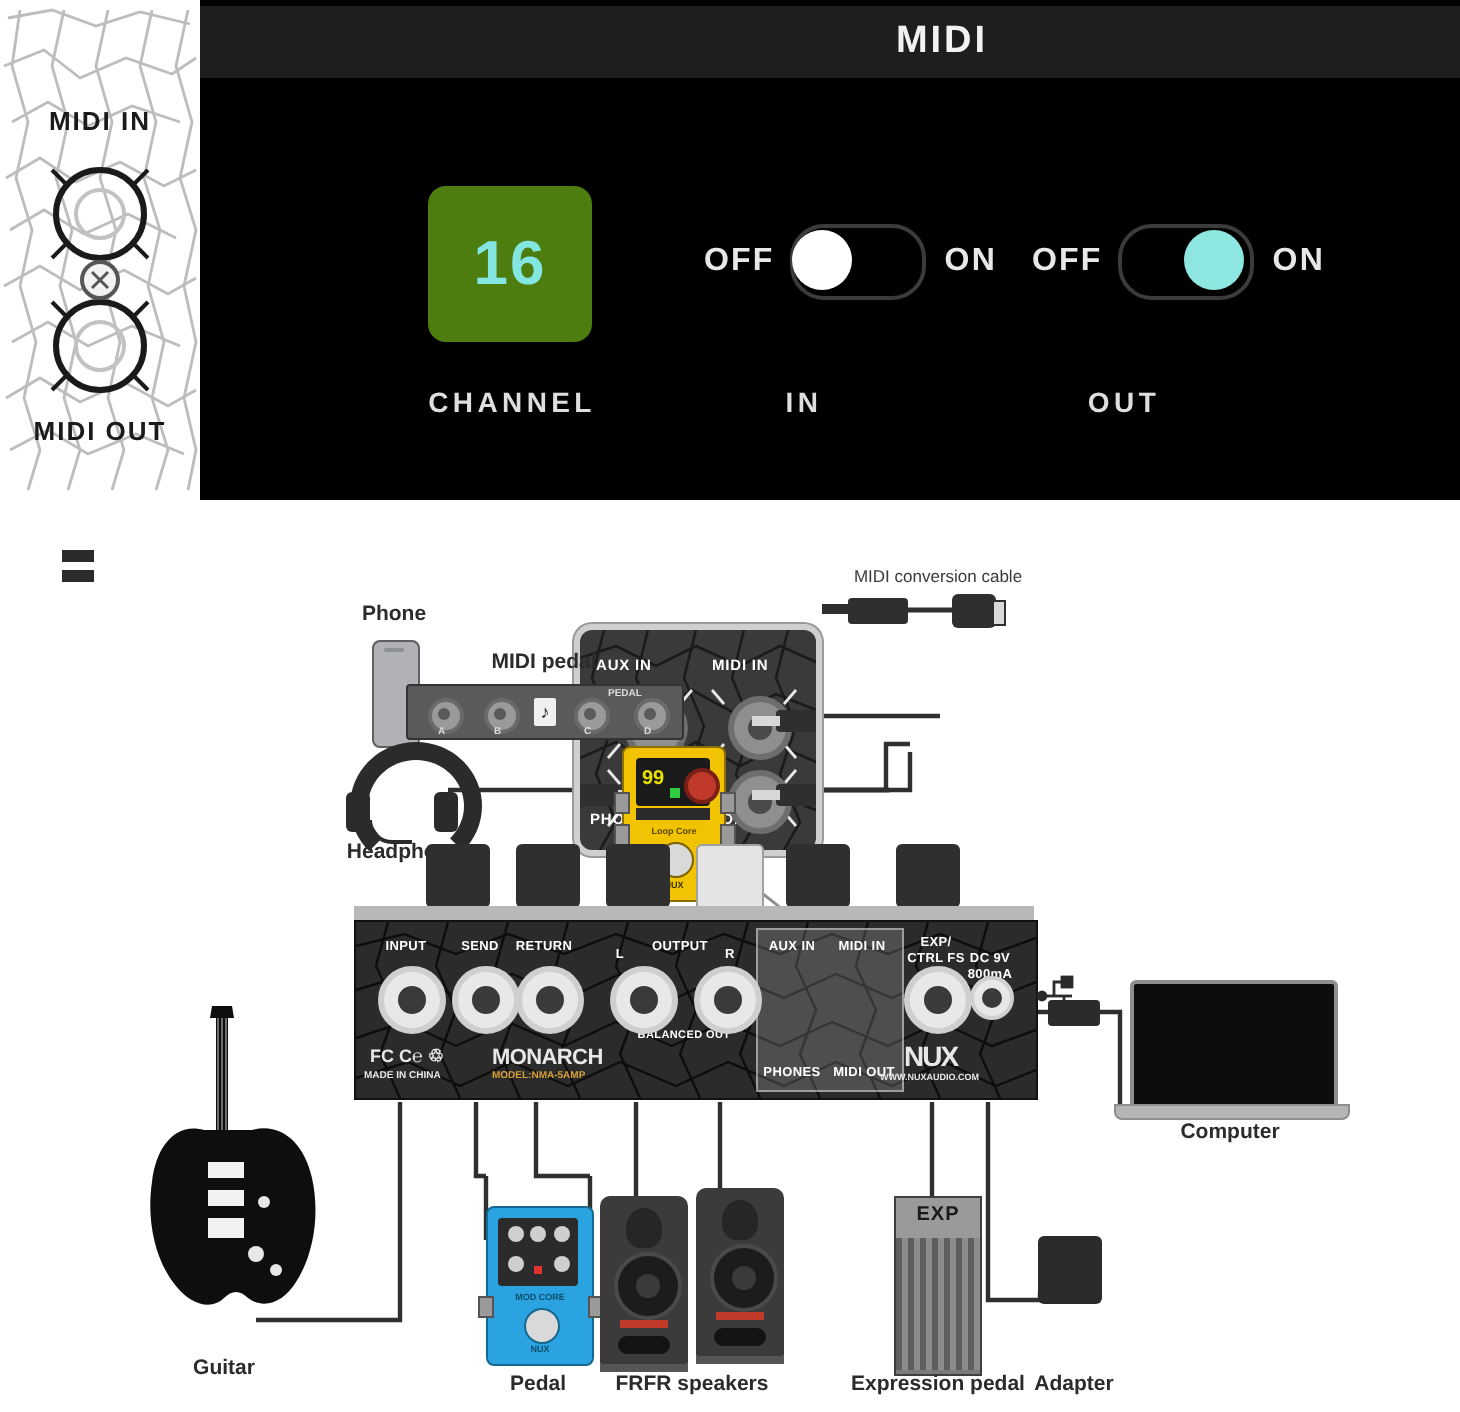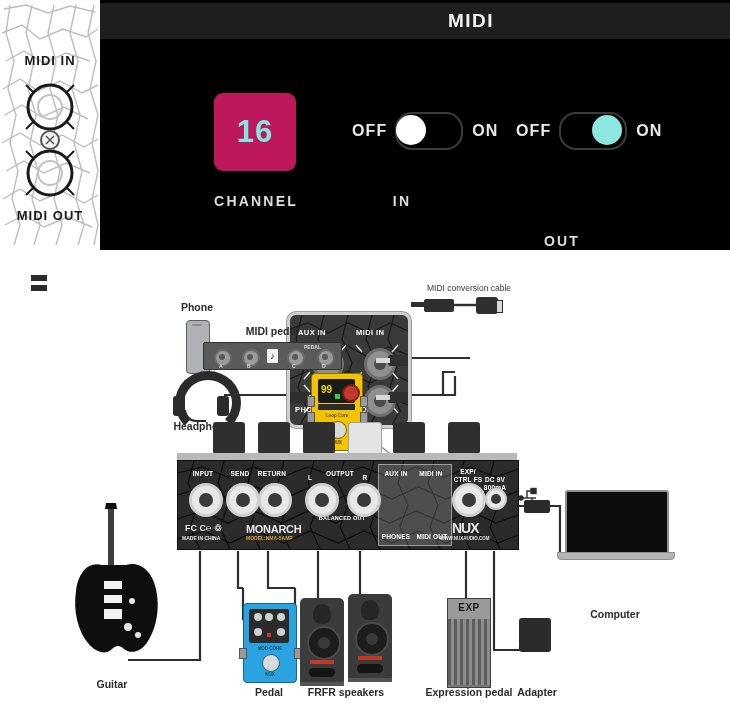--- a/index.html
+++ b/index.html
@@ -13,41 +13,41 @@
   .jack-strip{position:absolute;left:0;top:3px;width:100px;height:243px;background:#ffffff;overflow:hidden;}
   .jack-strip-label{position:absolute;left:0;width:100px;text-align:center;font-size:13px;font-weight:bold;color:#1a1a1a;letter-spacing:1px;}
   .lbl-midi-in{top:50px;}
   .lbl-midi-out{top:205px;}
 
   .midi-body{position:absolute;left:100px;top:0;width:630px;height:250px;background:#000;}
   .midi-titlebar{position:absolute;left:0;top:3px;width:630px;height:36px;background:#1e1e1e;}
   .midi-title{position:absolute;left:0;top:0;width:646px;height:36px;line-height:36px;text-align:center;
     color:#f2f2f2;font-size:19px;font-weight:bold;letter-spacing:1.5px;padding-left:48px;}
 
-  .channel-box{position:absolute;left:114px;top:93px;width:82px;height:78px;background:#be185d;border-radius:9px;text-decoration:underline;}
+  .channel-box{position:absolute;left:114px;top:93px;width:82px;height:78px;background:#4d7c0f;border-radius:9px;text-decoration:underline;}
   .channel-val{position:absolute;left:0;top:0;width:82px;height:78px;line-height:78px;text-align:center;
     color:#83e6e0;font-size:31px;font-weight:bold;letter-spacing:1px;}
 
   .sw-group{position:absolute;top:108px;height:46px;display:flex;align-items:center;margin-left:24px;}
   .sw-in{left:228px;}
   .sw-out{left:392px;}
   .sw-text{color:#e8e8e8;font-size:16px;font-weight:bold;letter-spacing:1.1px;}
   .sw-text.off{margin-right:8px;}
   .sw-text.on{margin-left:9px;}
   .toggle{position:relative;width:64px;height:34px;border-radius:17px;border:2px solid #3b3b3b;background:#000;}
   .knob{position:absolute;top:1px;width:30px;height:30px;border-radius:50%;}
   .knob.left{left:-1px;}
   .knob.right{left:31px;}
   .knob.white{background:#ffffff;}
   .knob.cyan{background:#8ee6e0;}
 
   .cap-row{position:absolute;top:193px;height:20px;color:#dedede;font-size:14px;font-weight:bold;letter-spacing:2.2px;}
   .cap-channel{left:110px;width:92px;text-align:center;}
   .cap-in{left:272px;width:60px;text-align:center;}
-  .cap-out{left:430px;width:64px;text-align:center;margin-top:40px;}
+  .cap-out{left:430px;width:64px;text-align:center;}
 
   
   .diagram{position:absolute;left:0;top:268px;width:730px;height:438px;background:#fff;}
   .dlabel{position:absolute;font-size:10.5px;font-weight:bold;color:#2b2b2b;text-align:center;line-height:12px;}
   .dlabel.sm{font-size:8.5px;font-weight:normal;color:#3a3a3a;}
 
   
   .phone{position:absolute;width:22px;height:52px;background:#b0b2b5;border:1.5px solid #5d6063;border-radius:4px;}
   .phone:after{content:"";position:absolute;left:5px;top:3px;width:10px;height:2px;background:#8e9194;border-radius:1px;}
 
@@ -426,21 +426,21 @@
         <path d="M4 12 L18 12"></path>
           <circle cx="3" cy="12" r="2" fill="#2b2b2b"></circle>
         <path d="M9 12 L9 5 L13 5"></path>
           <rect x="13" y="2.5" width="5" height="5" fill="#2b2b2b"></rect>
         <path d="M14 12 L14 16 L17 16"></path>
       </g>
     </svg>
     <div class="usb-plug"></div>
     <div class="comp-screen"></div>
     <div class="comp-base"></div>
-    <div class="dlabel" style="left:570px;top:292px;width:90px;margin-top:48px;">Computer</div>
+    <div class="dlabel" style="left:570px;top:292px;width:90px;">Computer</div>
 
     <svg width="100" height="170" style="position:absolute;left:62px;top:235px;">
       <g fill="#0e0e0e">
         <path d="M46 2 L52 2 L52 62 L46 62 Z"></path>
         <path d="M44 0 L54 0 L55 6 L43 6 Z"></path>
         <path d="M40 62 C26 58 16 70 14 88 C11 108 16 128 26 140 C34 150 44 152 50 146
                  C54 142 58 142 62 146 C70 152 80 148 86 138 C95 124 98 104 94 86
                  C90 68 78 58 64 62 Z"></path>
       </g>
       <g fill="#f2f2f2">

